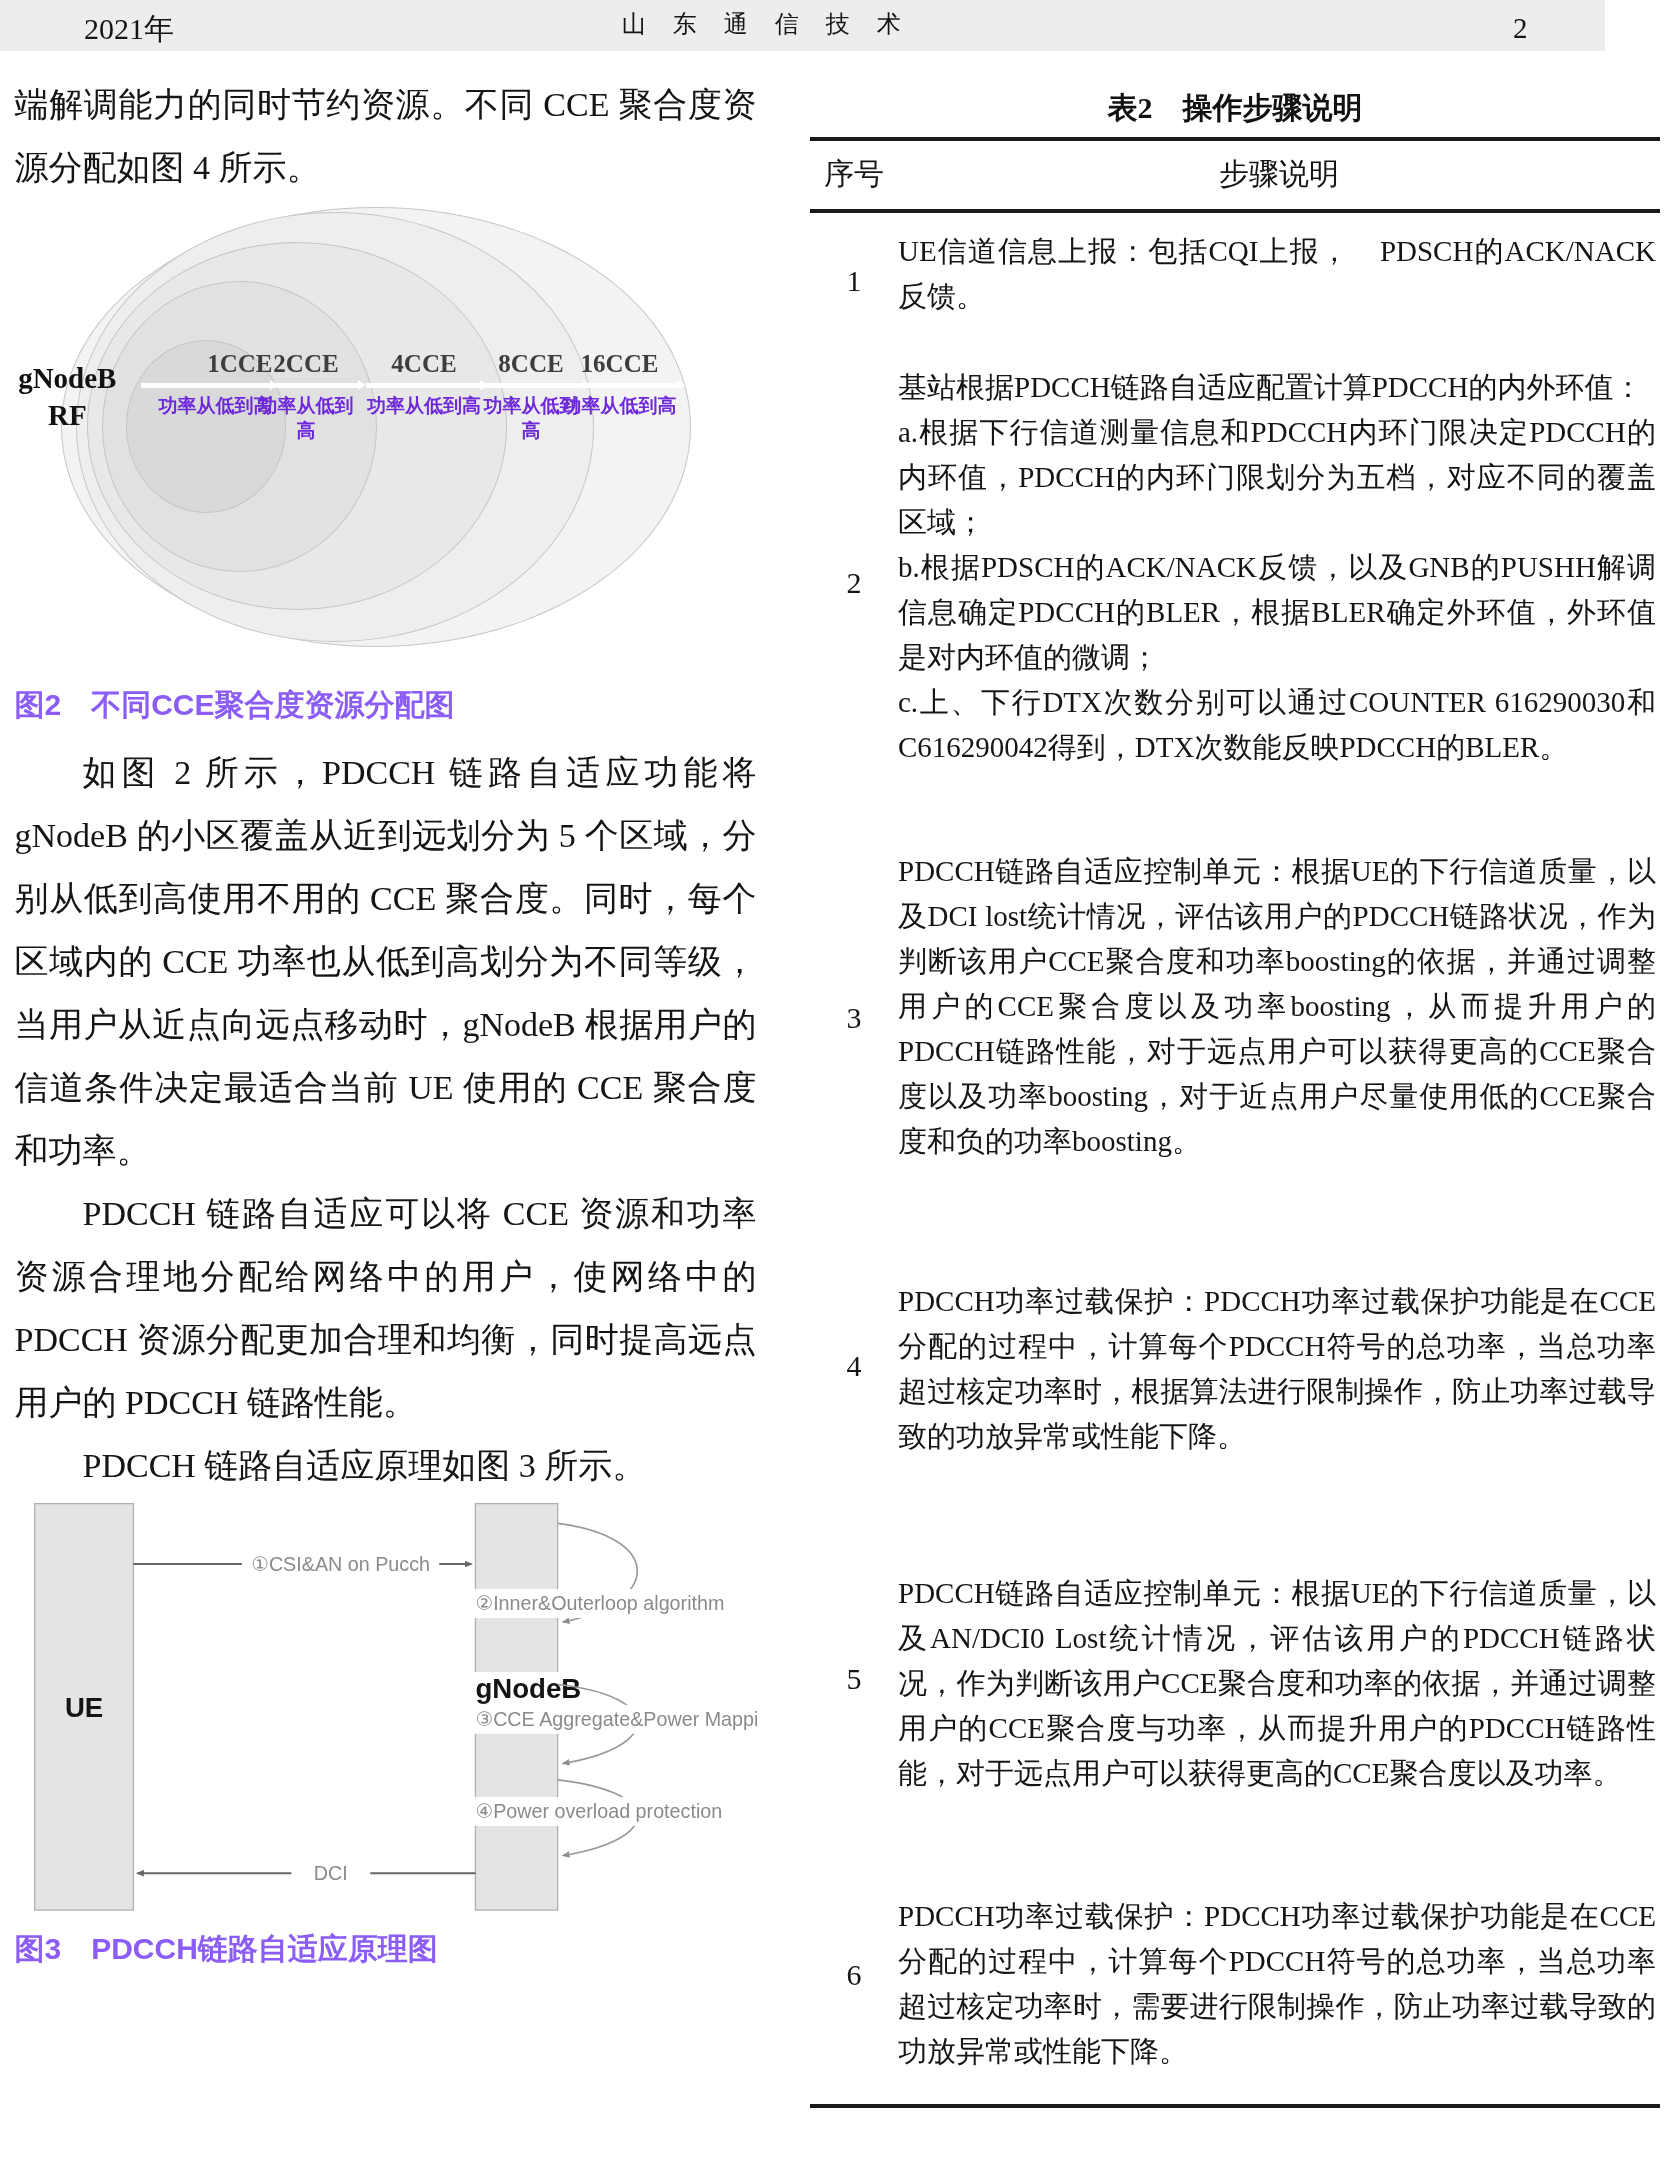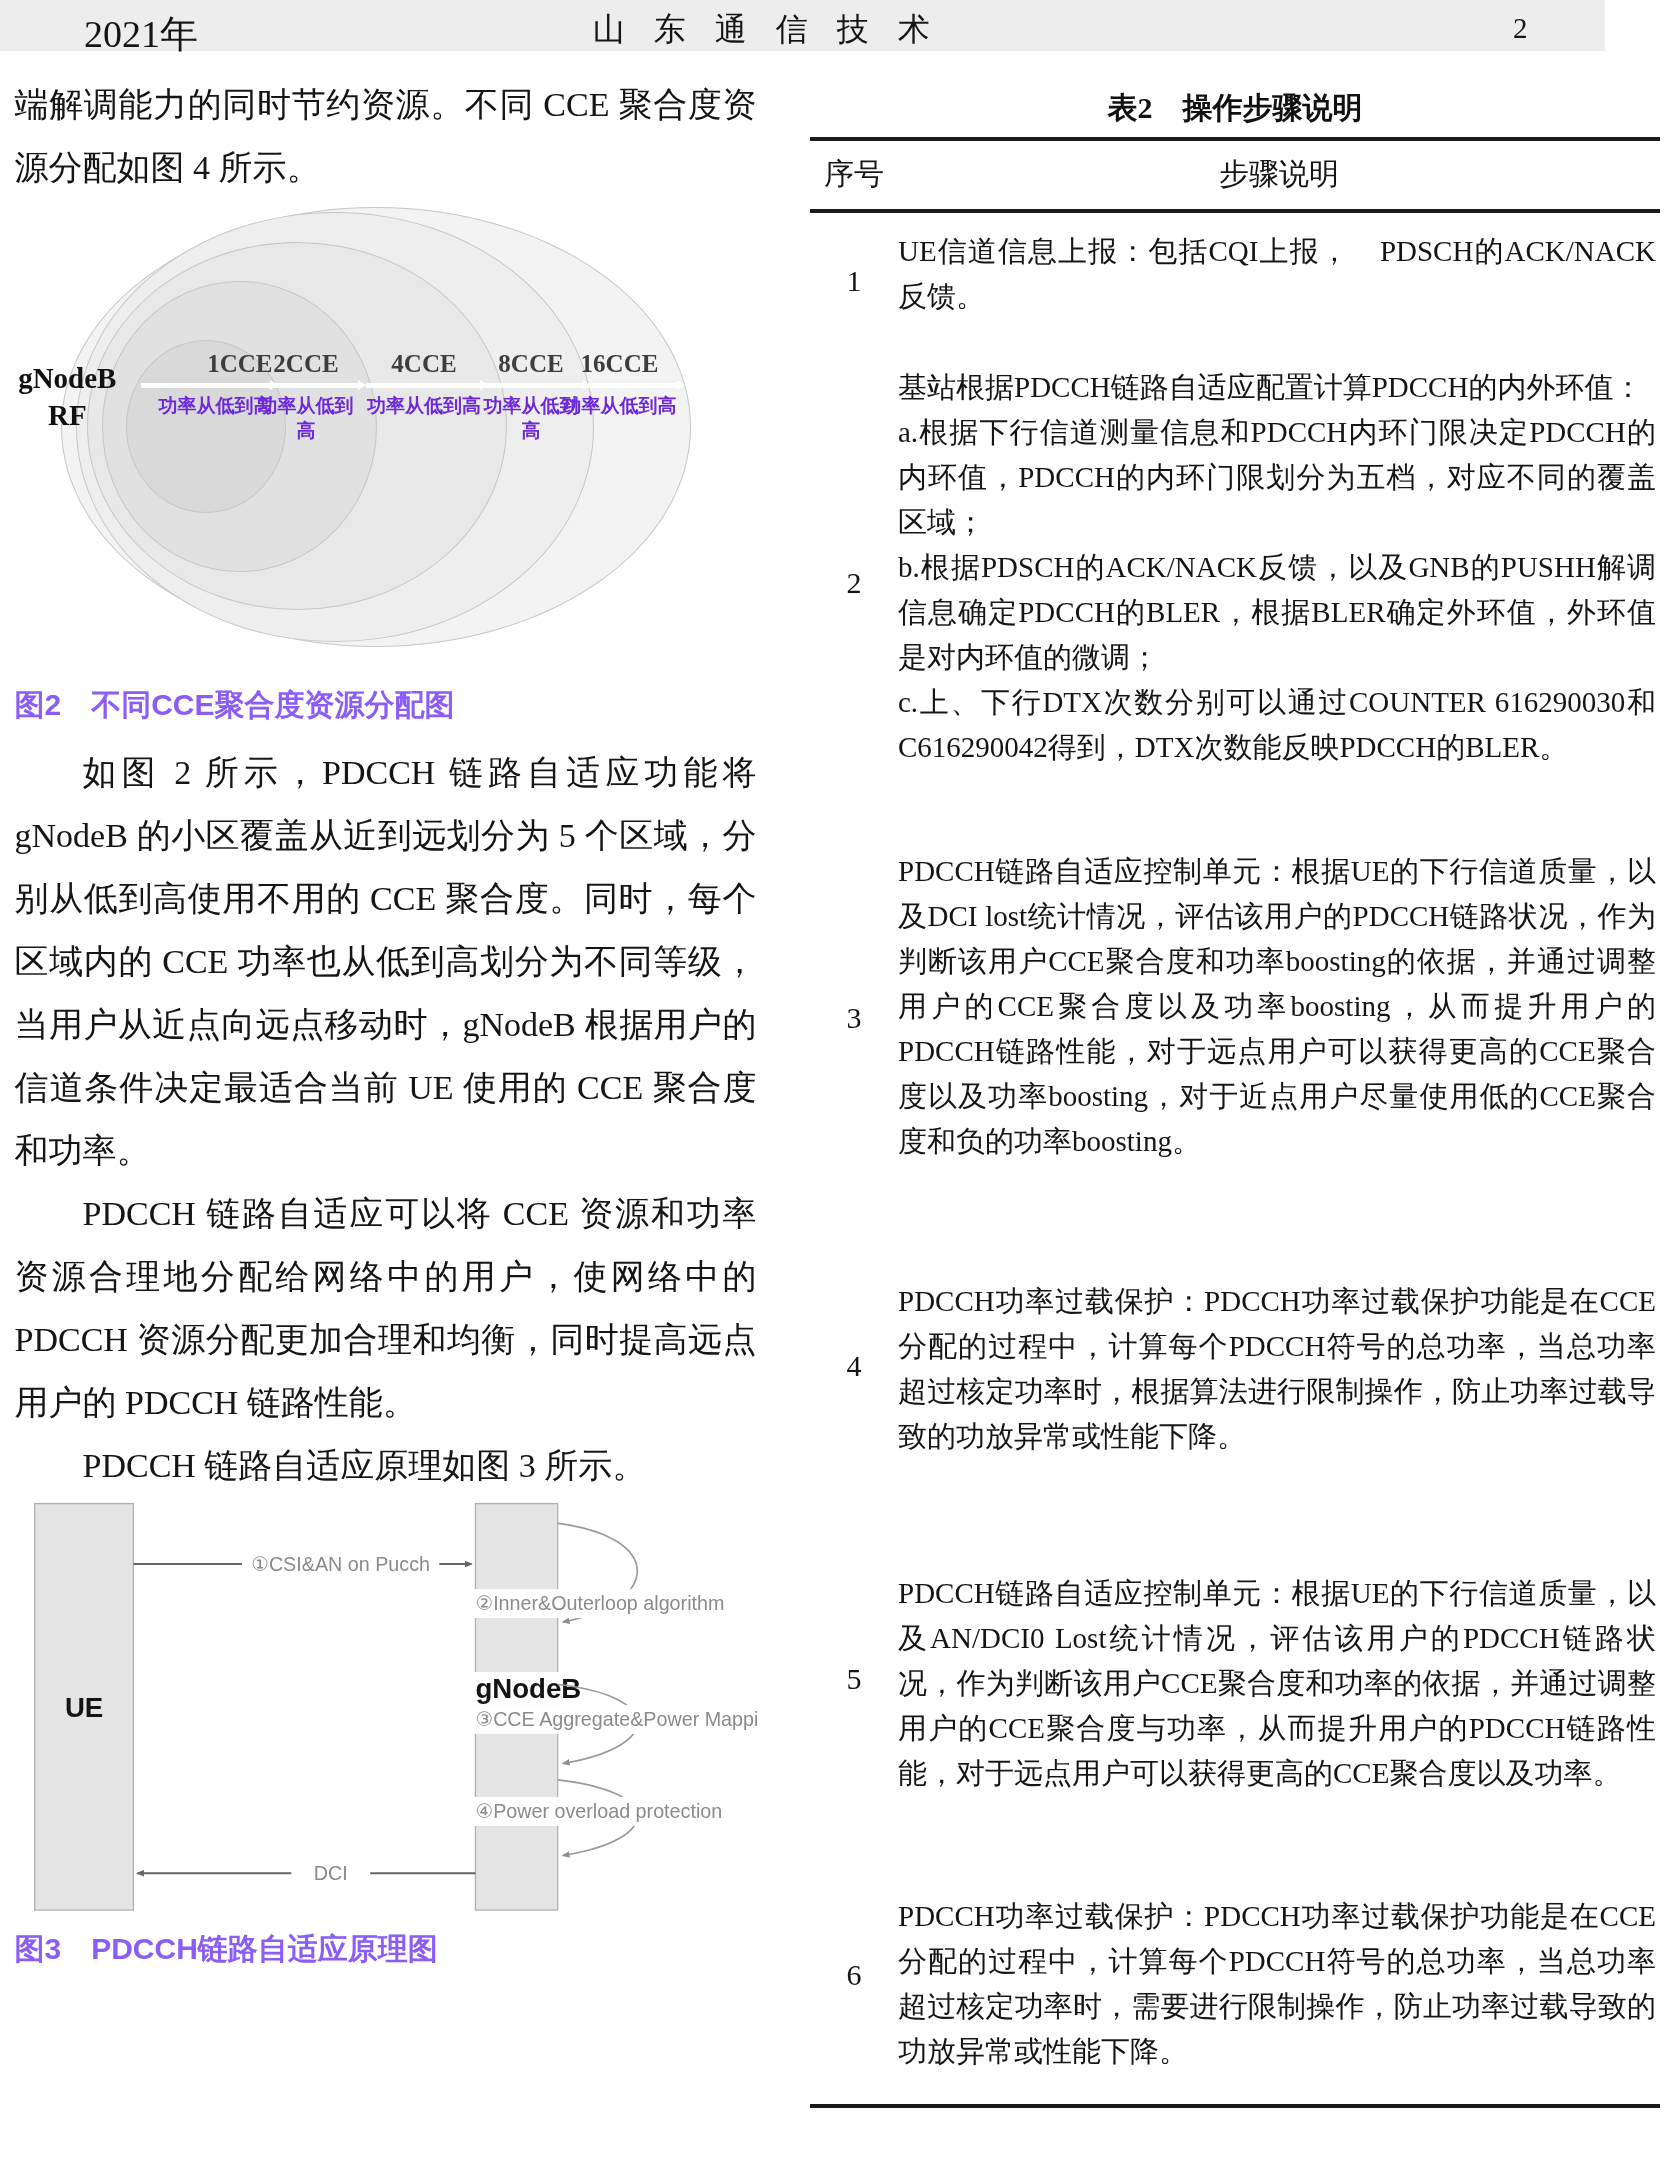--- a/index.html
+++ b/index.html
@@ -1,22 +1,22 @@
 <!DOCTYPE html>
 <html style="font-size:10.5px"><head>
 <meta charset="utf-8">
 <style>
   html,body{margin:0;padding:0;background:#ffffff;}
   .page{position:relative;width:1678px;height:2183px;background:#ffffff;overflow:hidden;
         font-family:"Liberation Serif","DejaVu Serif",serif;color:#151515;}
 
   
   .page-header{position:absolute;left:0;top:0;width:1605px;height:51px;background:#ededed;}
-  .hdr-year{position:absolute;left:84px;top:9.2px;font-size:38px;}
-  .hdr-journal{position:absolute;left:0;right:72px;top:8px;text-align:center;font-size:32px;letter-spacing:10.5px;}
+  .hdr-year{position:absolute;left:84px;top:9.2px;font-size:30px;}
+  .hdr-journal{position:absolute;left:0;right:72px;top:8px;text-align:center;font-size:24px;letter-spacing:10.5px;}
   .hdr-page{position:absolute;left:1513px;top:12px;font-size:29px;}
 
   
   .col-left{position:absolute;left:14.5px;top:51px;width:742px;}
   .col-right{position:absolute;left:810px;top:51px;width:850px;}
 
   .body-text{margin:0;font-size:34px;line-height:63px;text-align:justify;}
   .indent2{text-indent:2em;}
   .indent1{text-indent:1em;}
   .mt-p1{margin-top:22.4px;}

